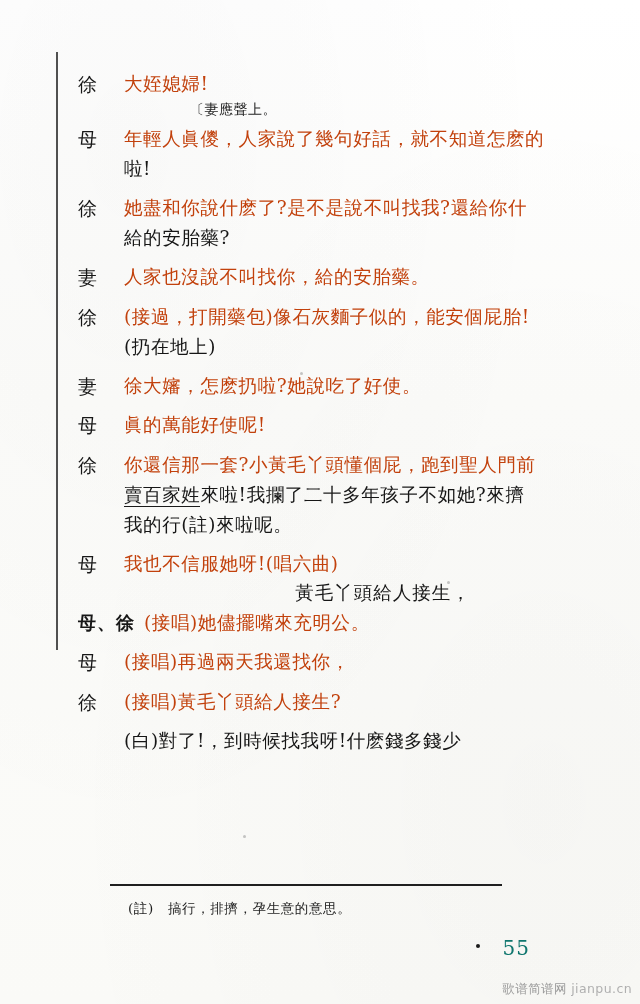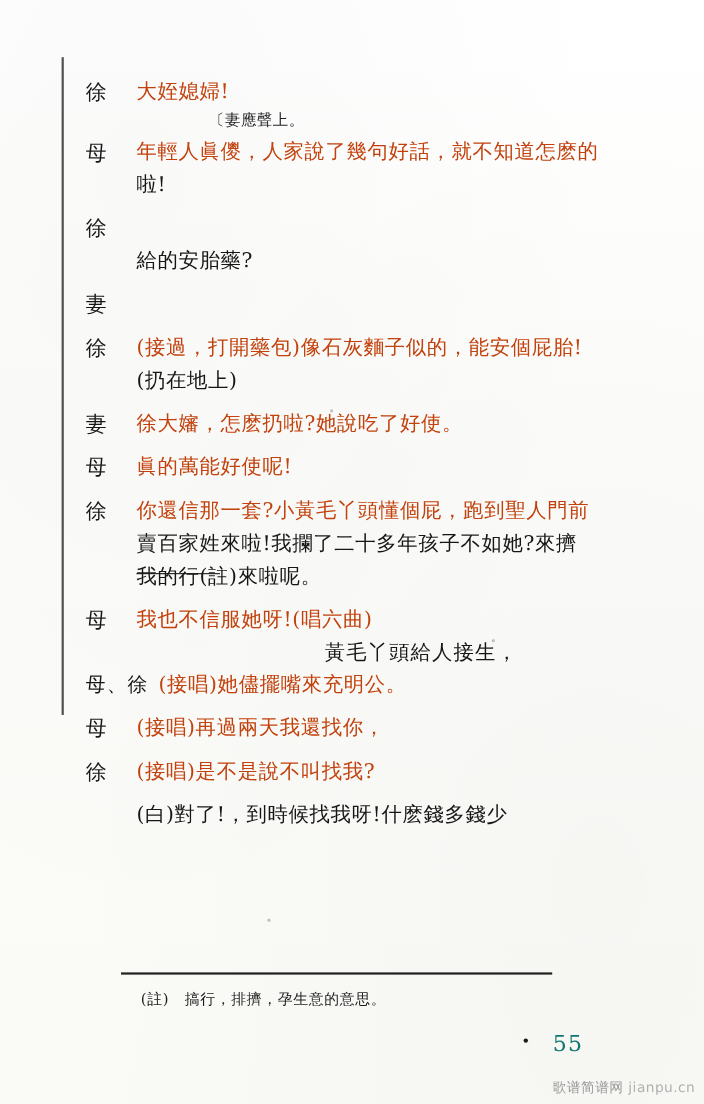--- a/index.html
+++ b/index.html
@@ -53,20 +53,21 @@
     flex: 0 0 auto;
     width: 46px;
     font-family: "DejaVu Serif", serif;
     font-size: 19px;
     color: #171717;
     letter-spacing: 1px;
   }
   .speaker.wide {
     width: 66px;
     font-size: 18px;
+    font-weight: bold;
   }
   .text {
     flex: 1 1 auto;
     font-family: "DejaVu Serif", serif;
     font-size: 18.5px;
     color: #c2410c;
     letter-spacing: 0.6px;
     word-break: break-all;
   }
   .cont {
@@ -94,21 +95,21 @@
     color: #161616;
     letter-spacing: 1px;
     margin-bottom: 4px;
     text-align: center;
   }
   .para-gap {
     height: 9px;
   }
   .underline-text {
     border-bottom: 1.6px solid #1a1a1a;
-    padding-bottom: 16px;
+    padding-bottom: 1px;
   }
   .footnote-rule {
     position: absolute;
     left: 110px;
     top: 884px;
     width: 392px;
     height: 2px;
     background: #1f1f1f;
   }
   .footnote {
@@ -179,26 +180,28 @@
 
     <div class="line">
       <span class="speaker">母</span>
       <span class="text">年輕人眞儍，人家說了幾句好話，就不知道怎麽的</span>
     </div>
     <div class="cont">啦!</div>
     <div class="para-gap"></div>
 
     <div class="line">
       <span class="speaker">徐</span>
+      <span class="text">她盡和你說什麽了?是不是說不叫找我?還給你什</span>
     </div>
     <div class="cont">給的安胎藥?</div>
     <div class="para-gap"></div>
 
     <div class="line">
       <span class="speaker">妻</span>
+      <span class="text">人家也沒說不叫找你，給的安胎藥。</span>
     </div>
     <div class="para-gap"></div>
 
     <div class="line">
       <span class="speaker">徐</span>
       <span class="text">(接過，打開藥包)像石灰麵子似的，能安個屁胎!</span>
     </div>
     <div class="cont">(扔在地上)</div>
     <div class="para-gap"></div>
 
@@ -238,21 +241,21 @@
     <div class="para-gap"></div>
 
     <div class="line">
       <span class="speaker">母</span>
       <span class="text">(接唱)再過兩天我還找你，</span>
     </div>
     <div class="para-gap"></div>
 
     <div class="line">
       <span class="speaker">徐</span>
-      <span class="text">(接唱)是不是說不叫找我?</span>
+      <span class="text">(接唱)黃毛丫頭給人接生?</span>
     </div>
     <div class="para-gap"></div>
 
     <div class="cont">
       <span>(白)對了!</span><span class="underline-text"></span><span>，到時候找我呀!什麽錢多錢少</span>
     </div>
 
   </div>
 
   <div class="footnote-rule"></div>

